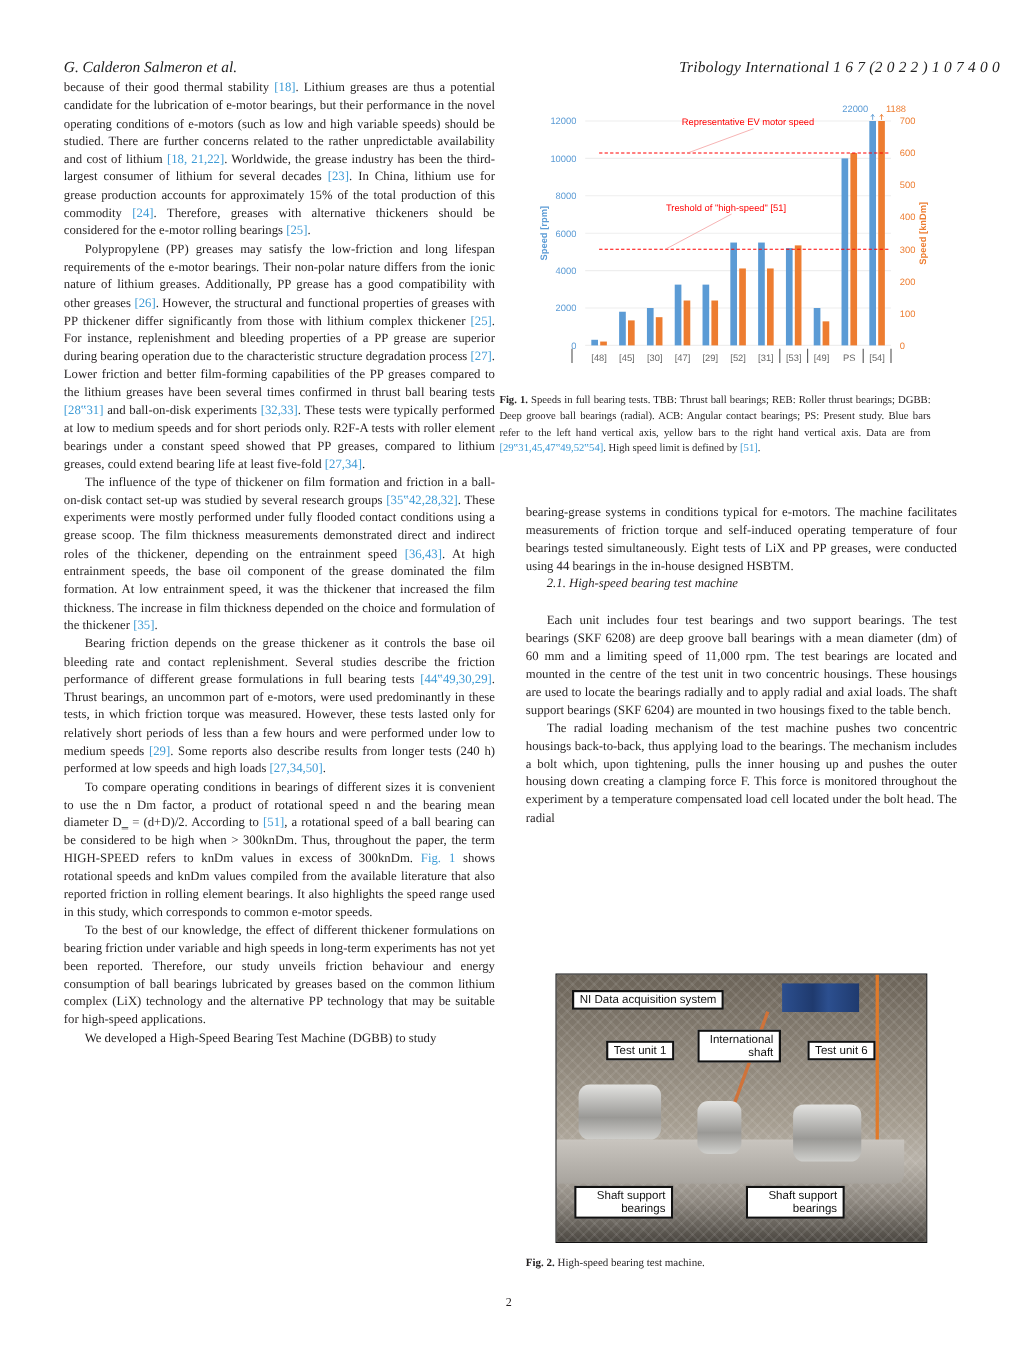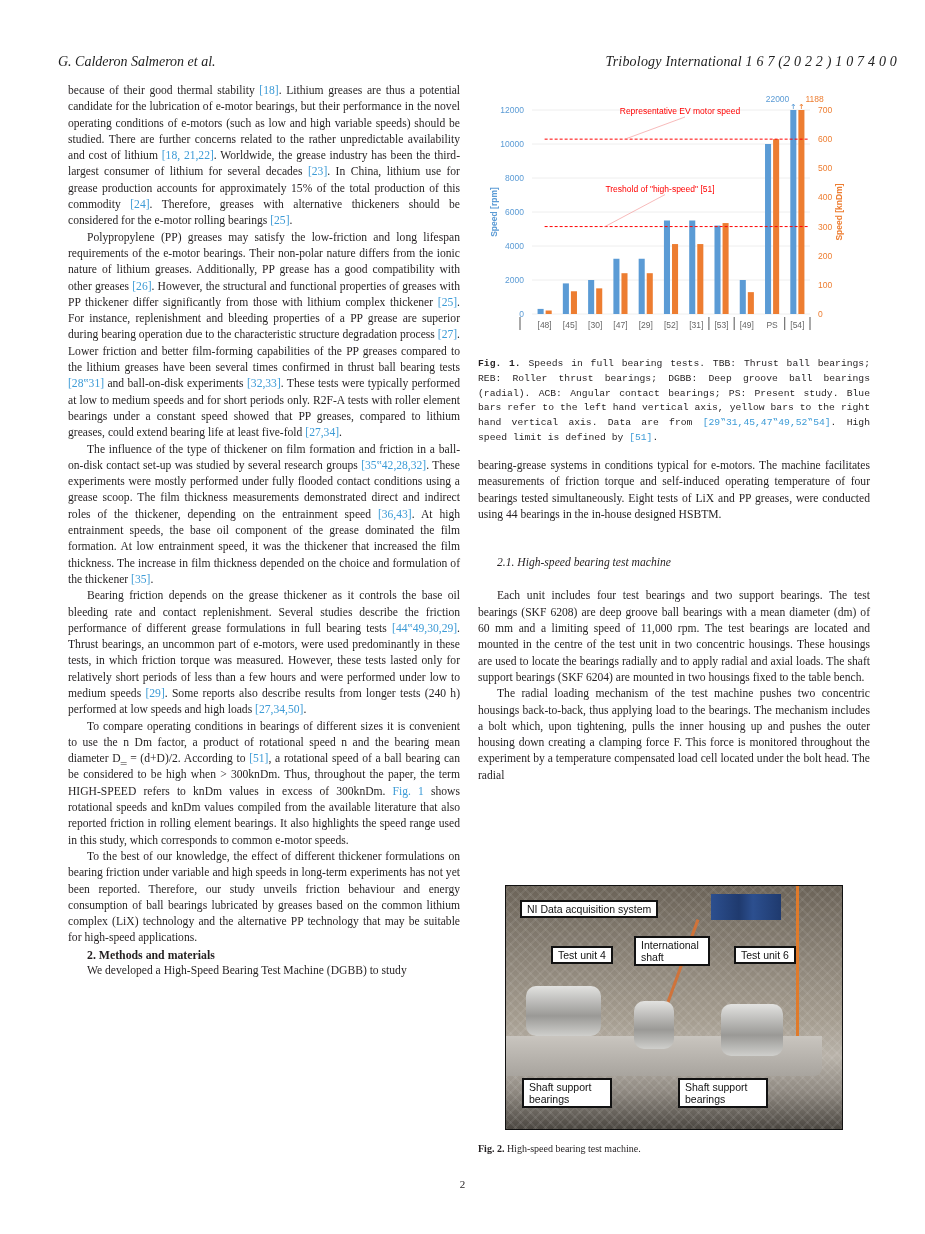--- a/index.html
+++ b/index.html
@@ -1,31 +1,31 @@
 <!DOCTYPE html>
 <html><head>
 <meta charset="utf-8">
 <style>
   html, body { margin: 0; padding: 0; background: #ffffff; }
   body { width: 925px; height: 1234px; position: relative; overflow: hidden;
          font-family: "DejaVu Serif", "Liberation Serif", serif; color: #231f20; }
   .running-head { position: absolute; top: 54px; font-size: 14px; font-style: italic;
                   font-family: "Liberation Serif", serif; color: #222; }
   .rh-left { left: 58px; }
-  .rh-right { right: 28px; letter-spacing: 0.2px; }
+  .rh-right { right: 16px; letter-spacing: 0.2px; }
   .col { position: absolute; font-family: "Liberation Serif", serif; font-size: 11.6px;
          line-height: 16.3px; text-align: justify; color: #231f20; }
-  .col-left { left: 58px; top: 83px; width: 392px; margin-left: 10px; }
+  .col-left { left: 58px; top: 72px; width: 392px; }
   .col-right { left: 478px; width: 392px; }
   .col p { margin: 0; text-indent: 19px; hyphens: auto; }
   .col p.noindent { text-indent: 0; }
   .ref { color: #3d9bd6; }
   .h2 { font-weight: bold; margin: 16px 0 16px 0; font-size: 11.8px; text-indent: 0; }
   .h3 { font-style: italic; margin: 0; text-indent: 0; }
-  .caption { position: absolute; left: 478px; font-family: Liberation Mono, monospace;
+  .caption { position: absolute; left: 454px; font-family: Liberation Serif, serif;
              font-size: 9.7px; line-height: 14.8px; text-align: justify; width: 392px; color: #231f20; }
   .caption b { font-weight: bold; }
   .fig2cap { position: absolute; top: 1143px; left: 478px; width: 392px; 
              font-family: "Liberation Serif", serif; font-size: 10px; }
   .page-num { position: absolute; top: 1178px; left: 0; width: 925px; text-align: center;
               font-family: "Liberation Serif", serif; font-size: 11px; }
   #chart { position: absolute; left: 480px; top: 90px; width: 370px; height: 240px; }
   #chart text { font-family: "Liberation Sans", "DejaVu Sans", sans-serif; }
   .photo { position: absolute; left: 505px; top: 885px; width: 336px; height: 243px;
            border: 1px solid #111; overflow: hidden;
@@ -34,36 +34,35 @@
      background-image: repeating-linear-gradient(45deg, rgba(255,255,255,0.07) 0 2px, transparent 2px 7px),
                        repeating-linear-gradient(-45deg, rgba(255,255,255,0.07) 0 2px, transparent 2px 7px); }
   .photo .bench { position: absolute; left: 0; right: 20px; top: 150px; height: 40px;
      background: linear-gradient(180deg, #c9c5bf, #a8a49e); border-radius: 0 0 8px 0; }
   .photo .unit { position: absolute; background: linear-gradient(180deg,#e2e2e0,#9a9996 60%,#cfcfcc); border-radius: 10px; }
   .photo .daq { position: absolute; left: 205px; top: 8px; width: 70px; height: 26px;
      background: linear-gradient(90deg,#2c4f8f,#1f3a6e 40%,#2c4f8f 60%, #1f3a6e); }
   .photo .cable { position: absolute; background: #d0733a; width: 3px; }
   .photo .label { position: absolute; background: #fff; border: 2px solid #111;
      font-family: "Liberation Sans", sans-serif; font-size: 10.5px; line-height: 12px;
-     text-align: left; padding: 1px 5px; color: #111; }
+     text-align: right; padding: 1px 5px; color: #111; }
 </style>
 </head>
 <body>
 
 <div class="running-head rh-left">G. Calderon Salmeron et al.</div>
 <div class="running-head rh-right">Tribology International 1 6 7 (2 0 2 2 ) 1 0 7 4 0 0</div>
 
 <div class="col col-left">
   <p class="noindent">because of their good thermal stability <span class="ref">[18]</span>. Lithium greases are thus a potential candidate for the lubrication of e-motor bearings, but their performance in the novel operating conditions of e-motors (such as low and high variable speeds) should be studied. There are further concerns related to the rather unpredictable availability and cost of lithium <span class="ref">[18, 21,22]</span>. Worldwide, the grease industry has been the third-largest consumer of lithium for several decades <span class="ref">[23]</span>. In China, lithium use for grease production accounts for approximately 15% of the total production of this commodity <span class="ref">[24]</span>. Therefore, greases with alternative thickeners should be considered for the e-motor rolling bearings <span class="ref">[25]</span>.</p>
   <p>Polypropylene (PP) greases may satisfy the low-friction and long lifespan requirements of the e-motor bearings. Their non-polar nature differs from the ionic nature of lithium greases. Additionally, PP grease has a good compatibility with other greases <span class="ref">[26]</span>. However, the structural and functional properties of greases with PP thickener differ significantly from those with lithium complex thickener <span class="ref">[25]</span>. For instance, replenishment and bleeding properties of a PP grease are superior during bearing operation due to the characteristic structure degradation process <span class="ref">[27]</span>. Lower friction and better film-forming capabilities of the PP greases compared to the lithium greases have been several times confirmed in thrust ball bearing tests <span class="ref">[28‟31]</span> and ball-on-disk experiments <span class="ref">[32,33]</span>. These tests were typically performed at low to medium speeds and for short periods only. R2F-A tests with roller element bearings under a constant speed showed that PP greases, compared to lithium greases, could extend bearing life at least five-fold <span class="ref">[27,34]</span>.</p>
   <p>The influence of the type of thickener on film formation and friction in a ball-on-disk contact set-up was studied by several research groups <span class="ref">[35‟42,28,32]</span>. These experiments were mostly performed under fully flooded contact conditions using a grease scoop. The film thickness measurements demonstrated direct and indirect roles of the thickener, depending on the entrainment speed <span class="ref">[36,43]</span>. At high entrainment speeds, the base oil component of the grease dominated the film formation. At low entrainment speed, it was the thickener that increased the film thickness. The increase in film thickness depended on the choice and formulation of the thickener <span class="ref">[35]</span>.</p>
   <p>Bearing friction depends on the grease thickener as it controls the base oil bleeding rate and contact replenishment. Several studies describe the friction performance of different grease formulations in full bearing tests <span class="ref">[44‟49,30,29]</span>. Thrust bearings, an uncommon part of e-motors, were used predominantly in these tests, in which friction torque was measured. However, these tests lasted only for relatively short periods of less than a few hours and were performed under low to medium speeds <span class="ref">[29]</span>. Some reports also describe results from longer tests (240 h) performed at low speeds and high loads <span class="ref">[27,34,50]</span>.</p>
   <p>To compare operating conditions in bearings of different sizes it is convenient to use the n   Dm factor, a product of rotational speed n and the bearing mean diameter D‗  = (d+D)/2. According to <span class="ref">[51]</span>, a rotational speed of a ball bearing can be considered to be high when &gt; 300knDm. Thus, throughout the paper, the term HIGH-SPEED refers to knDm values in excess of 300knDm. <span class="ref">Fig. 1</span> shows rotational speeds and knDm values compiled from the available literature that also reported friction in rolling element bearings. It also highlights the speed range used in this study, which corresponds to common e-motor speeds.</p>
   <p>To the best of our knowledge, the effect of different thickener formulations on bearing friction under variable and high speeds in long-term experiments has not yet been reported. Therefore, our study unveils friction behaviour and energy consumption of ball bearings lubricated by greases based on the common lithium complex (LiX) technology and the alternative PP technology that may be suitable for high-speed applications.</p>
-  <p class="h2">2.  Methods and materials</p>
   <p>We developed a High-Speed Bearing Test Machine (DGBB) to study</p>
 </div>
 
 <svg id="chart" viewBox="0 0 370 240" xmlns="http://www.w3.org/2000/svg">
     <line x1="52" x2="330" y1="224" y2="224" stroke="#eeeeee" stroke-width="1"></line>
     <text x="44" y="227" text-anchor="end" font-size="8.5" fill="#5b9bd5">0</text>
     <line x1="52" x2="330" y1="190" y2="190" stroke="#eeeeee" stroke-width="1"></line>
     <text x="44" y="193" text-anchor="end" font-size="8.5" fill="#5b9bd5">2000</text>
     <line x1="52" x2="330" y1="156" y2="156" stroke="#eeeeee" stroke-width="1"></line>
     <text x="44" y="159" text-anchor="end" font-size="8.5" fill="#5b9bd5">4000</text>
@@ -138,36 +137,36 @@
     <line x1="330" x2="330" y1="227" y2="254" stroke="#555" stroke-width="1"></line>
     <text x="317.3636363636364" y="249" text-anchor="middle" font-size="8.5" font-weight="bold" fill="#222">ACB</text>
   </svg>
 
 <div class="caption" style="top:357px;">
   <b>Fig. 1.</b><span>  Speeds in full bearing tests. TBB: Thrust ball bearings; REB: Roller thrust bearings; DGBB: Deep groove ball bearings (radial). ACB: Angular contact bearings; PS: Present study. Blue bars refer to the left hand vertical axis, yellow bars to the right hand vertical axis. Data are from <span class="ref">[29‟31,45,47‟49,52‟54]</span>. High speed limit is defined by <span class="ref">[51]</span>.</span>
 </div>
 
 <div class="col col-right" style="top:458px;">
   <p class="noindent">bearing-grease systems in conditions typical for e-motors. The machine facilitates measurements of friction torque and self-induced operating temperature of four bearings tested simultaneously. Eight tests of LiX and PP greases, were conducted using 44 bearings in the in-house designed HSBTM.</p>
-  <p class="h3" style="margin-top:32px; margin-bottom:17px;">2.1.  High-speed bearing test machine</p>
+  <p class="h3" style="margin-top:0; margin-bottom:17px;">2.1.  High-speed bearing test machine</p>
   <p>Each unit includes four test bearings and two support bearings. The test bearings (SKF 6208) are deep groove ball bearings with a mean diameter (dm) of 60 mm and a limiting speed of 11,000 rpm. The test bearings are located and mounted in the centre of the test unit in two concentric housings. These housings are used to locate the bearings radially and to apply radial and axial loads. The shaft support bearings (SKF 6204) are mounted in two housings fixed to the table bench.</p>
   <p>The radial loading mechanism of the test machine pushes two concentric housings back-to-back, thus applying load to the bearings. The mechanism includes a bolt which, upon tightening, pulls the inner housing up and pushes the outer housing down creating a clamping force F. This force is monitored throughout the experiment by a temperature compensated load cell located under the bolt head. The radial</p>
 </div>
 
 <div class="photo">
   <div class="mesh"></div>
   <div class="daq"></div>
   <div class="cable" style="left:290px; top:0; height:180px; background:#e07a2a;"></div>
   <div class="cable" style="left:170px; top:30px; height:120px; transform:rotate(20deg);"></div>
   <div class="bench"></div>
   <div class="unit" style="left:20px; top:100px; width:75px; height:50px;"></div>
   <div class="unit" style="left:128px; top:115px; width:40px; height:48px;"></div>
   <div class="unit" style="left:215px; top:118px; width:62px; height:52px;"></div>
   <div class="label" style="left:14px; top:14px;">NI Data acquisition system</div>
-  <div class="label" style="left:45px; top:60px;">Test unit 4</div>
+  <div class="label" style="left:45px; top:60px;">Test unit 1</div>
   <div class="label" style="left:128px; top:50px; width:62px;">International shaft</div>
   <div class="label" style="left:228px; top:60px;">Test unit 6</div>
   <div class="label" style="left:16px; top:192px; width:76px;">Shaft support bearings</div>
   <div class="label" style="left:172px; top:192px; width:76px;">Shaft support bearings</div>
 </div>
 
 <div class="fig2cap">
   <b>Fig. 2.</b><span>  High-speed bearing test machine.</span>
 </div>
 

